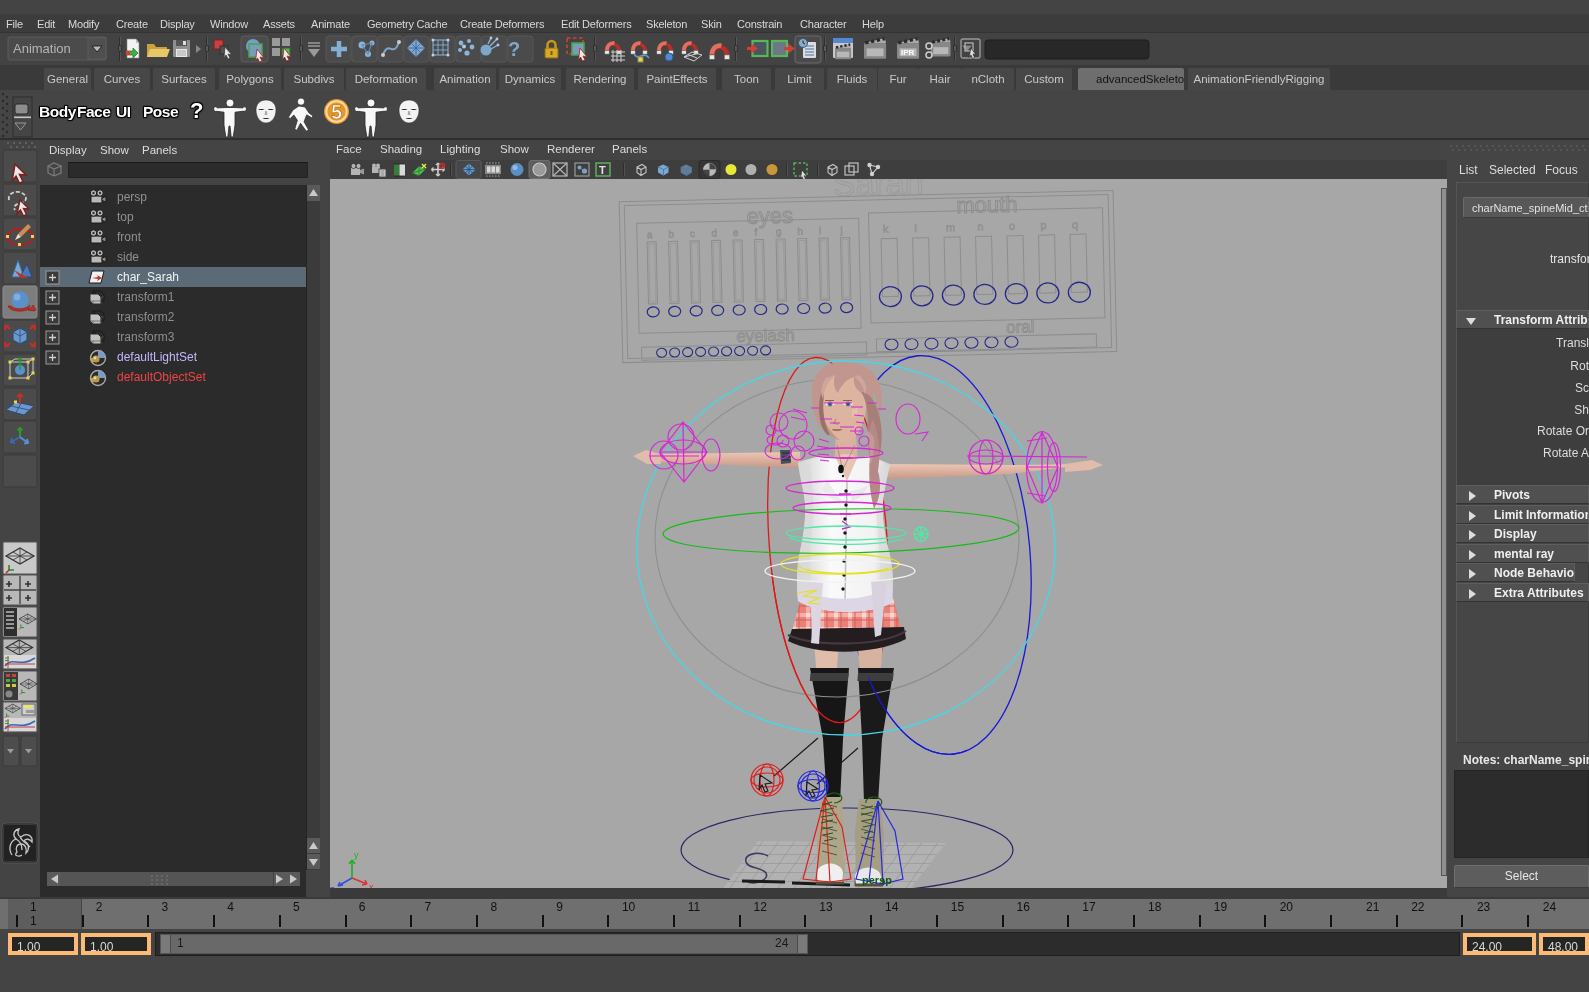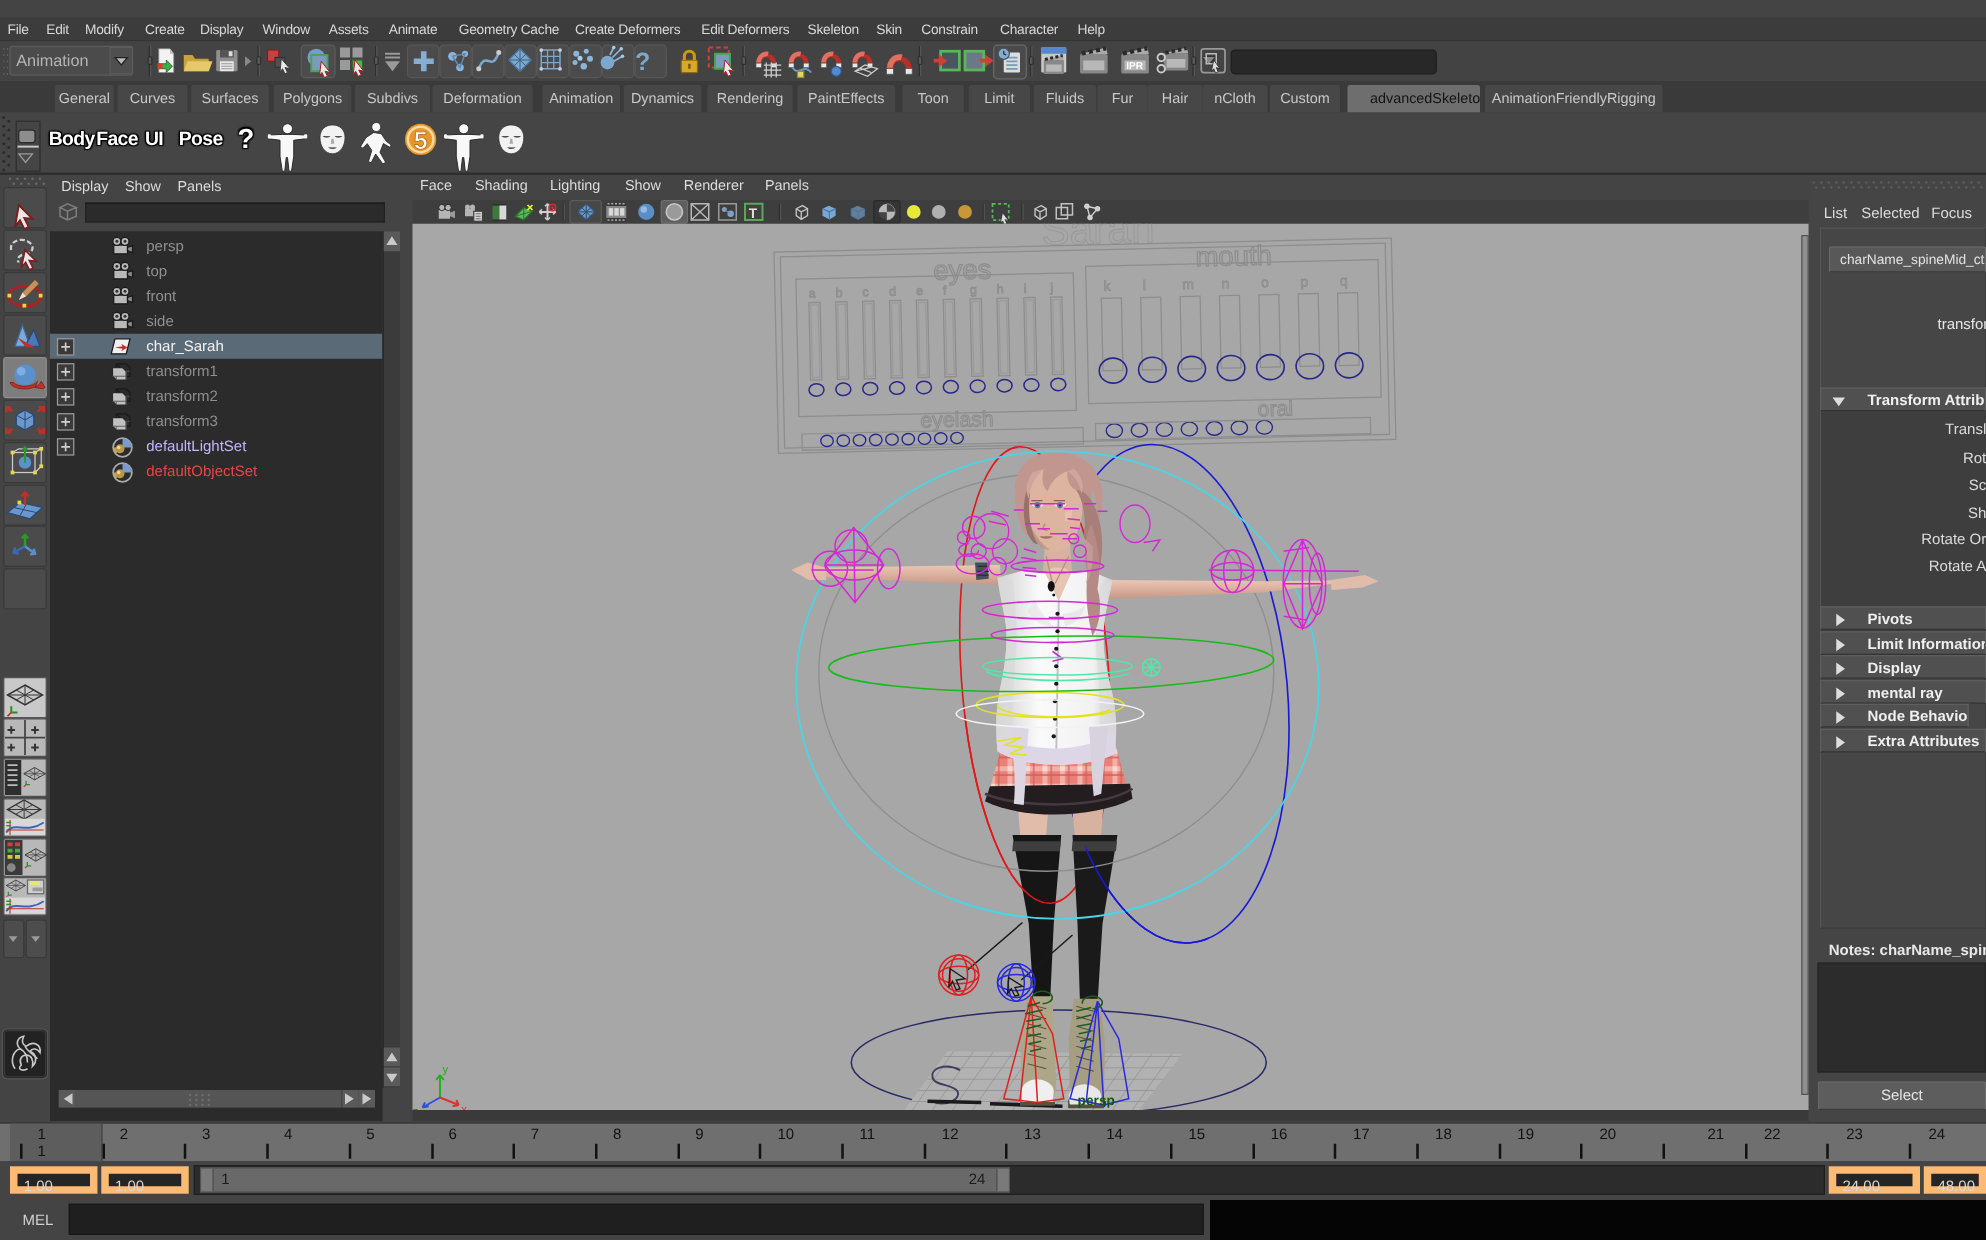--- a/index.html
+++ b/index.html
@@ -54,21 +54,21 @@
 #rightpanel { position:absolute; left:1447px; top:140px; width:142px; height:755px; background:#454545; }
 .aehdr { position:absolute; left:9px; width:140px; height:19px; background:#505050;
   border:1px solid #5e5e5e; border-bottom-color:#333; color:#efefef; font-weight:bold; font-size:12px; line-height:18px; white-space:nowrap; overflow:hidden; }
 .aerow { position:absolute; width:133px; text-align:right; color:#dcdcdc; font-size:12px; }
 
 
 #timeslider { left:0; top:897px; width:1589px; height:32px; background:#6f6f6f; border-top:2px solid #3a3a3a; }
 .tnum { position:absolute; top:1px; font-size:12px; color:#111; }
 .ttick { position:absolute; top:16px; width:2px; height:12px; background:#111; }
 #rangerow { left:0; top:929px; width:1589px; height:31px; background:#444; }
-.rfield { position:absolute; top:4px; height:22px; background:#252525; border:6px solid #fdba74;
+.rfield { position:absolute; top:4px; height:22px; background:#252525; border:4px solid #fdba74;
   color:#d8d8d8; font-size:12px; line-height:20px; padding-left:5px; }
 #cmdline { left:0; top:960px; width:1589px; height:32px; background:#444; }
 #statusline::before { content:""; position:absolute; left:2px; top:4px; width:6px; height:26px;
   background:radial-gradient(circle 1px at 1px 2px, #6a6a6a 60%, transparent 61%) 0 0/3px 5px; }
 </style>
 </head>
 <body>
 <div id="root">
 
 
@@ -1304,19 +1304,14 @@
     <div class="rfield" style="left:81px;width:70px">1.00</div>
     <div style="position:absolute;left:155px;top:3px;width:1305px;height:24px;background:#2c2c2c;border:1px solid #1e1e1e"></div>
     <div style="position:absolute;left:160px;top:5px;width:648px;height:20px;background:#696969;border:1px solid #555"></div>
     <div style="position:absolute;left:161px;top:6px;width:10px;height:18px;background:#7a7a7a;border-right:1px solid #4a4a4a"></div>
     <div style="position:absolute;left:797px;top:6px;width:10px;height:18px;background:#7a7a7a;border-left:1px solid #4a4a4a"></div>
     <div style="position:absolute;left:177px;top:7px;font-size:12px;color:#1a1a1a">1</div>
     <div style="position:absolute;left:775px;top:7px;font-size:12px;color:#1a1a1a">24</div>
     <div class="rfield" style="left:1463px;width:73px">24.00</div>
     <div class="rfield" style="left:1539px;width:50px">48.00</div>
   </div>
-  <div id="cmdline" class="abs">
-    <div style="position:absolute;left:18px;top:9px;font-size:12px;color:#d0d0d0">MEL</div>
-    <div style="position:absolute;left:55px;top:3px;width:908px;height:25px;background:#1f1f1f;border:1px solid #171717"></div>
-    <div style="position:absolute;left:968px;top:0px;width:621px;height:32px;background:#050505"></div>
-  </div>
 
 </div>
 
 </body></html>

